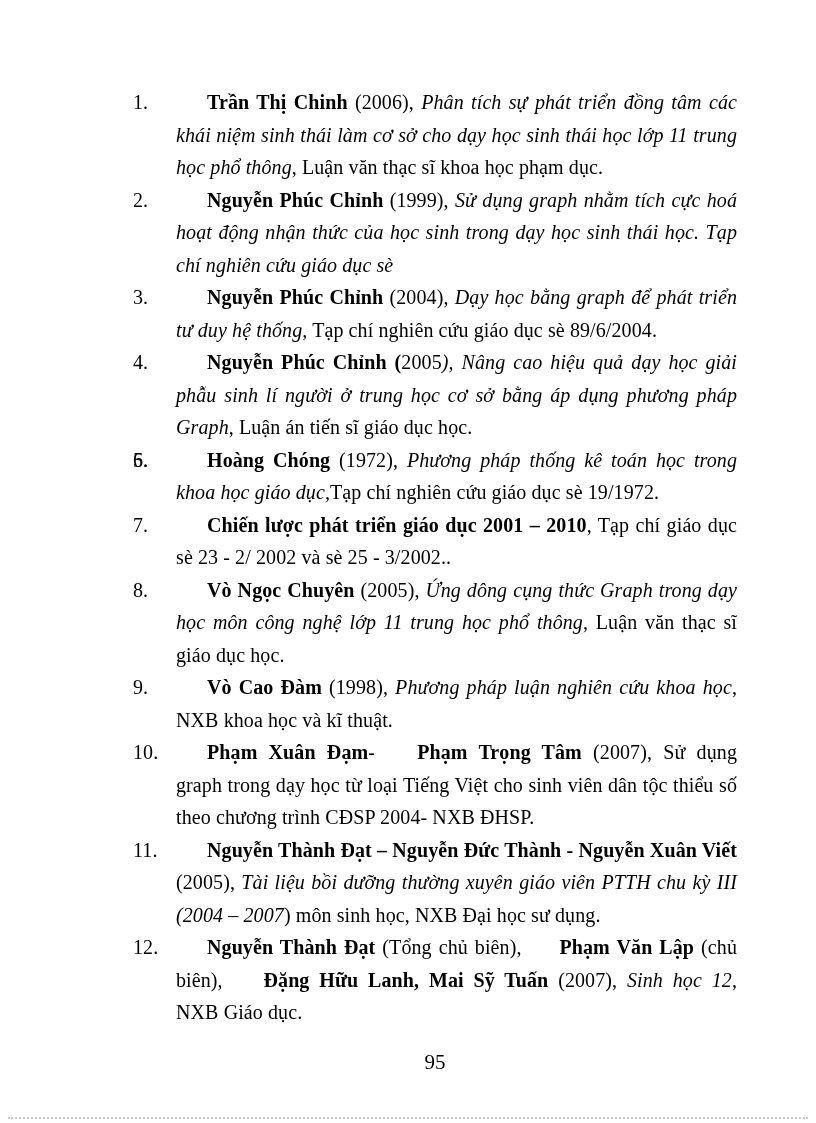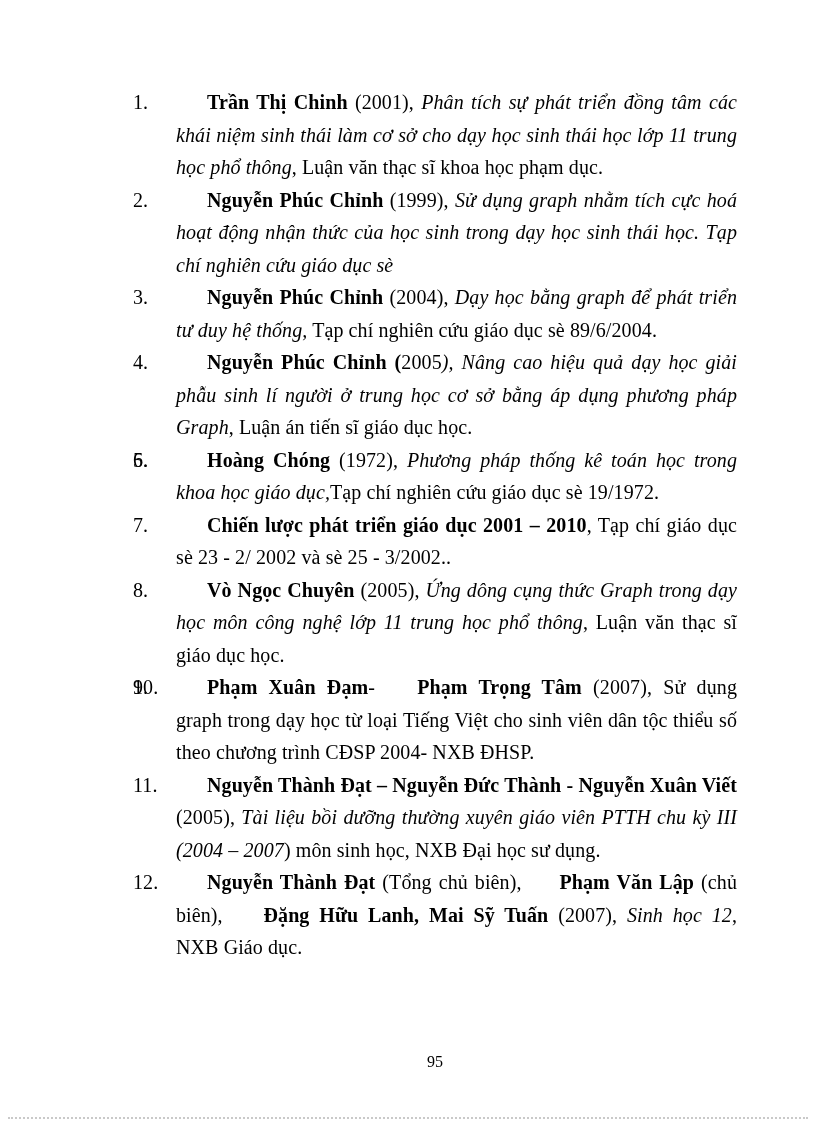--- a/index.html
+++ b/index.html
@@ -41,45 +41,45 @@
   }
   .seg-regular { font-weight: 400; font-style: normal; }
   .seg-bold    { font-weight: 700; font-style: normal; margin-left: 31px; }
   .seg-italic  { font-weight: 400; font-style: italic; }
   .pagenum {
     position: absolute;
     top: 1047px;
     left: 133px;
     width: 604px;
     text-align: center;
-    font-size: 16px;
+    font-size: 21px;
     line-height: 30px;
   }
   .bottom-rule {
     position: absolute;
     top: 1117px;
     left: 8px;
     right: 8px;
     height: 0;
     border-top: 2px dotted #c9c9c9;
   }
 </style>
 </head>
 <body>
 
 <div class="page">
   <ol class="refs" id="refs">
-      <li><span class="num">1.</span><span><span class="seg-bold">Trần Thị Chinh</span><span class="seg-regular"> (2001), </span><span class="seg-italic">Phân tích sự phát triển đồng tâm các khái niệm sinh thái làm cơ sở cho dạy học sinh thái học lớp 11 trung học phổ thông</span><span class="seg-regular">, Luận văn thạc sĩ khoa học phạm dục.</span></span></li>
+      <li><span class="num">1.</span><span><span class="seg-bold">Trần Thị Chinh</span><span class="seg-regular"> (2006), </span><span class="seg-italic">Phân tích sự phát triển đồng tâm các khái niệm sinh thái làm cơ sở cho dạy học sinh thái học lớp 11 trung học phổ thông</span><span class="seg-regular">, Luận văn thạc sĩ khoa học phạm dục.</span></span></li>
       <li><span class="num">2.</span><span><span class="seg-bold">Nguyễn Phúc Chỉnh</span><span class="seg-regular"> (1999), </span><span class="seg-italic">Sử dụng graph nhằm tích cực hoá hoạt động nhận thức của học sinh trong dạy học sinh thái học. Tạp chí nghiên cứu giáo dục sè</span></span></li>
       <li><span class="num">3.</span><span><span class="seg-bold">Nguyễn Phúc Chỉnh</span><span class="seg-regular"> (2004), </span><span class="seg-italic">Dạy học bằng graph để phát triển tư duy hệ thống,</span><span class="seg-regular"> Tạp chí nghiên cứu giáo dục sè 89/6/2004.</span></span></li>
       <li><span class="num">4.</span><span><span class="seg-bold">Nguyễn Phúc Chỉnh (</span><span class="seg-regular">2005</span><span class="seg-italic">), Nâng cao hiệu quả dạy học giải phẫu sinh lí người ở trung học cơ sở bằng áp dụng phương pháp Graph</span><span class="seg-regular">, Luận án tiến sĩ giáo dục học.</span></span></li>
       <li><span class="num">5.</span></li>
       <li><span class="num">6.</span><span><span class="seg-bold">Hoàng Chóng</span><span class="seg-regular"> (1972), </span><span class="seg-italic">Phương pháp thống kê toán học trong khoa học giáo dục,</span><span class="seg-regular">Tạp chí nghiên cứu giáo dục sè 19/1972.</span></span></li>
       <li><span class="num">7.</span><span><span class="seg-bold">Chiến lược phát triển giáo dục 2001 – 2010</span><span class="seg-regular">, Tạp chí giáo dục sè 23 - 2/ 2002 và sè 25 - 3/2002..</span></span></li>
       <li><span class="num">8.</span><span><span class="seg-bold">Vò Ngọc Chuyên</span><span class="seg-regular"> (2005), </span><span class="seg-italic">Ứng dông cụng thức Graph trong dạy học môn công nghệ lớp 11 trung học phổ thông</span><span class="seg-regular">, Luận văn thạc sĩ giáo dục học.</span></span></li>
-      <li><span class="num">9.</span></li>
+      <li><span class="num">9.</span><span><span class="seg-bold">Vò Cao Đàm</span><span class="seg-regular"> (1998), </span><span class="seg-italic">Phương pháp luận nghiên cứu khoa học</span><span class="seg-regular">, NXB khoa học và kĩ thuật.</span></span></li>
       <li><span class="num">10.</span><span><span class="seg-bold">Phạm Xuân Đạm</span><span class="seg-regular">- </span><span class="seg-bold">Phạm Trọng Tâm</span><span class="seg-regular"> (2007), Sử dụng graph trong dạy học từ loại Tiếng Việt cho sinh viên dân tộc thiểu số theo chương trình CĐSP 2004- NXB ĐHSP.</span></span></li>
       <li><span class="num">11.</span><span><span class="seg-bold">Nguyễn Thành Đạt – Nguyễn Đức Thành - Nguyễn Xuân Viết</span><span class="seg-regular"> (2005), </span><span class="seg-italic">Tài liệu bồi dưỡng thường xuyên giáo viên PTTH chu kỳ III (2004 – 2007</span><span class="seg-regular">) môn sinh học, NXB Đại học sư dụng.</span></span></li>
       <li><span class="num">12.</span><span><span class="seg-bold">Nguyễn Thành Đạt</span><span class="seg-regular"> (Tổng chủ biên), </span><span class="seg-bold">Phạm Văn Lập</span><span class="seg-regular"> (chủ biên), </span><span class="seg-bold">Đặng Hữu Lanh, Mai Sỹ Tuấn</span><span class="seg-regular"> (2007), </span><span class="seg-italic">Sinh học 12</span><span class="seg-regular">, NXB Giáo dục.</span></span></li>
     </ol>
   <div class="pagenum">95</div>
   <div class="bottom-rule"></div>
 </div>
 
 </body></html>

